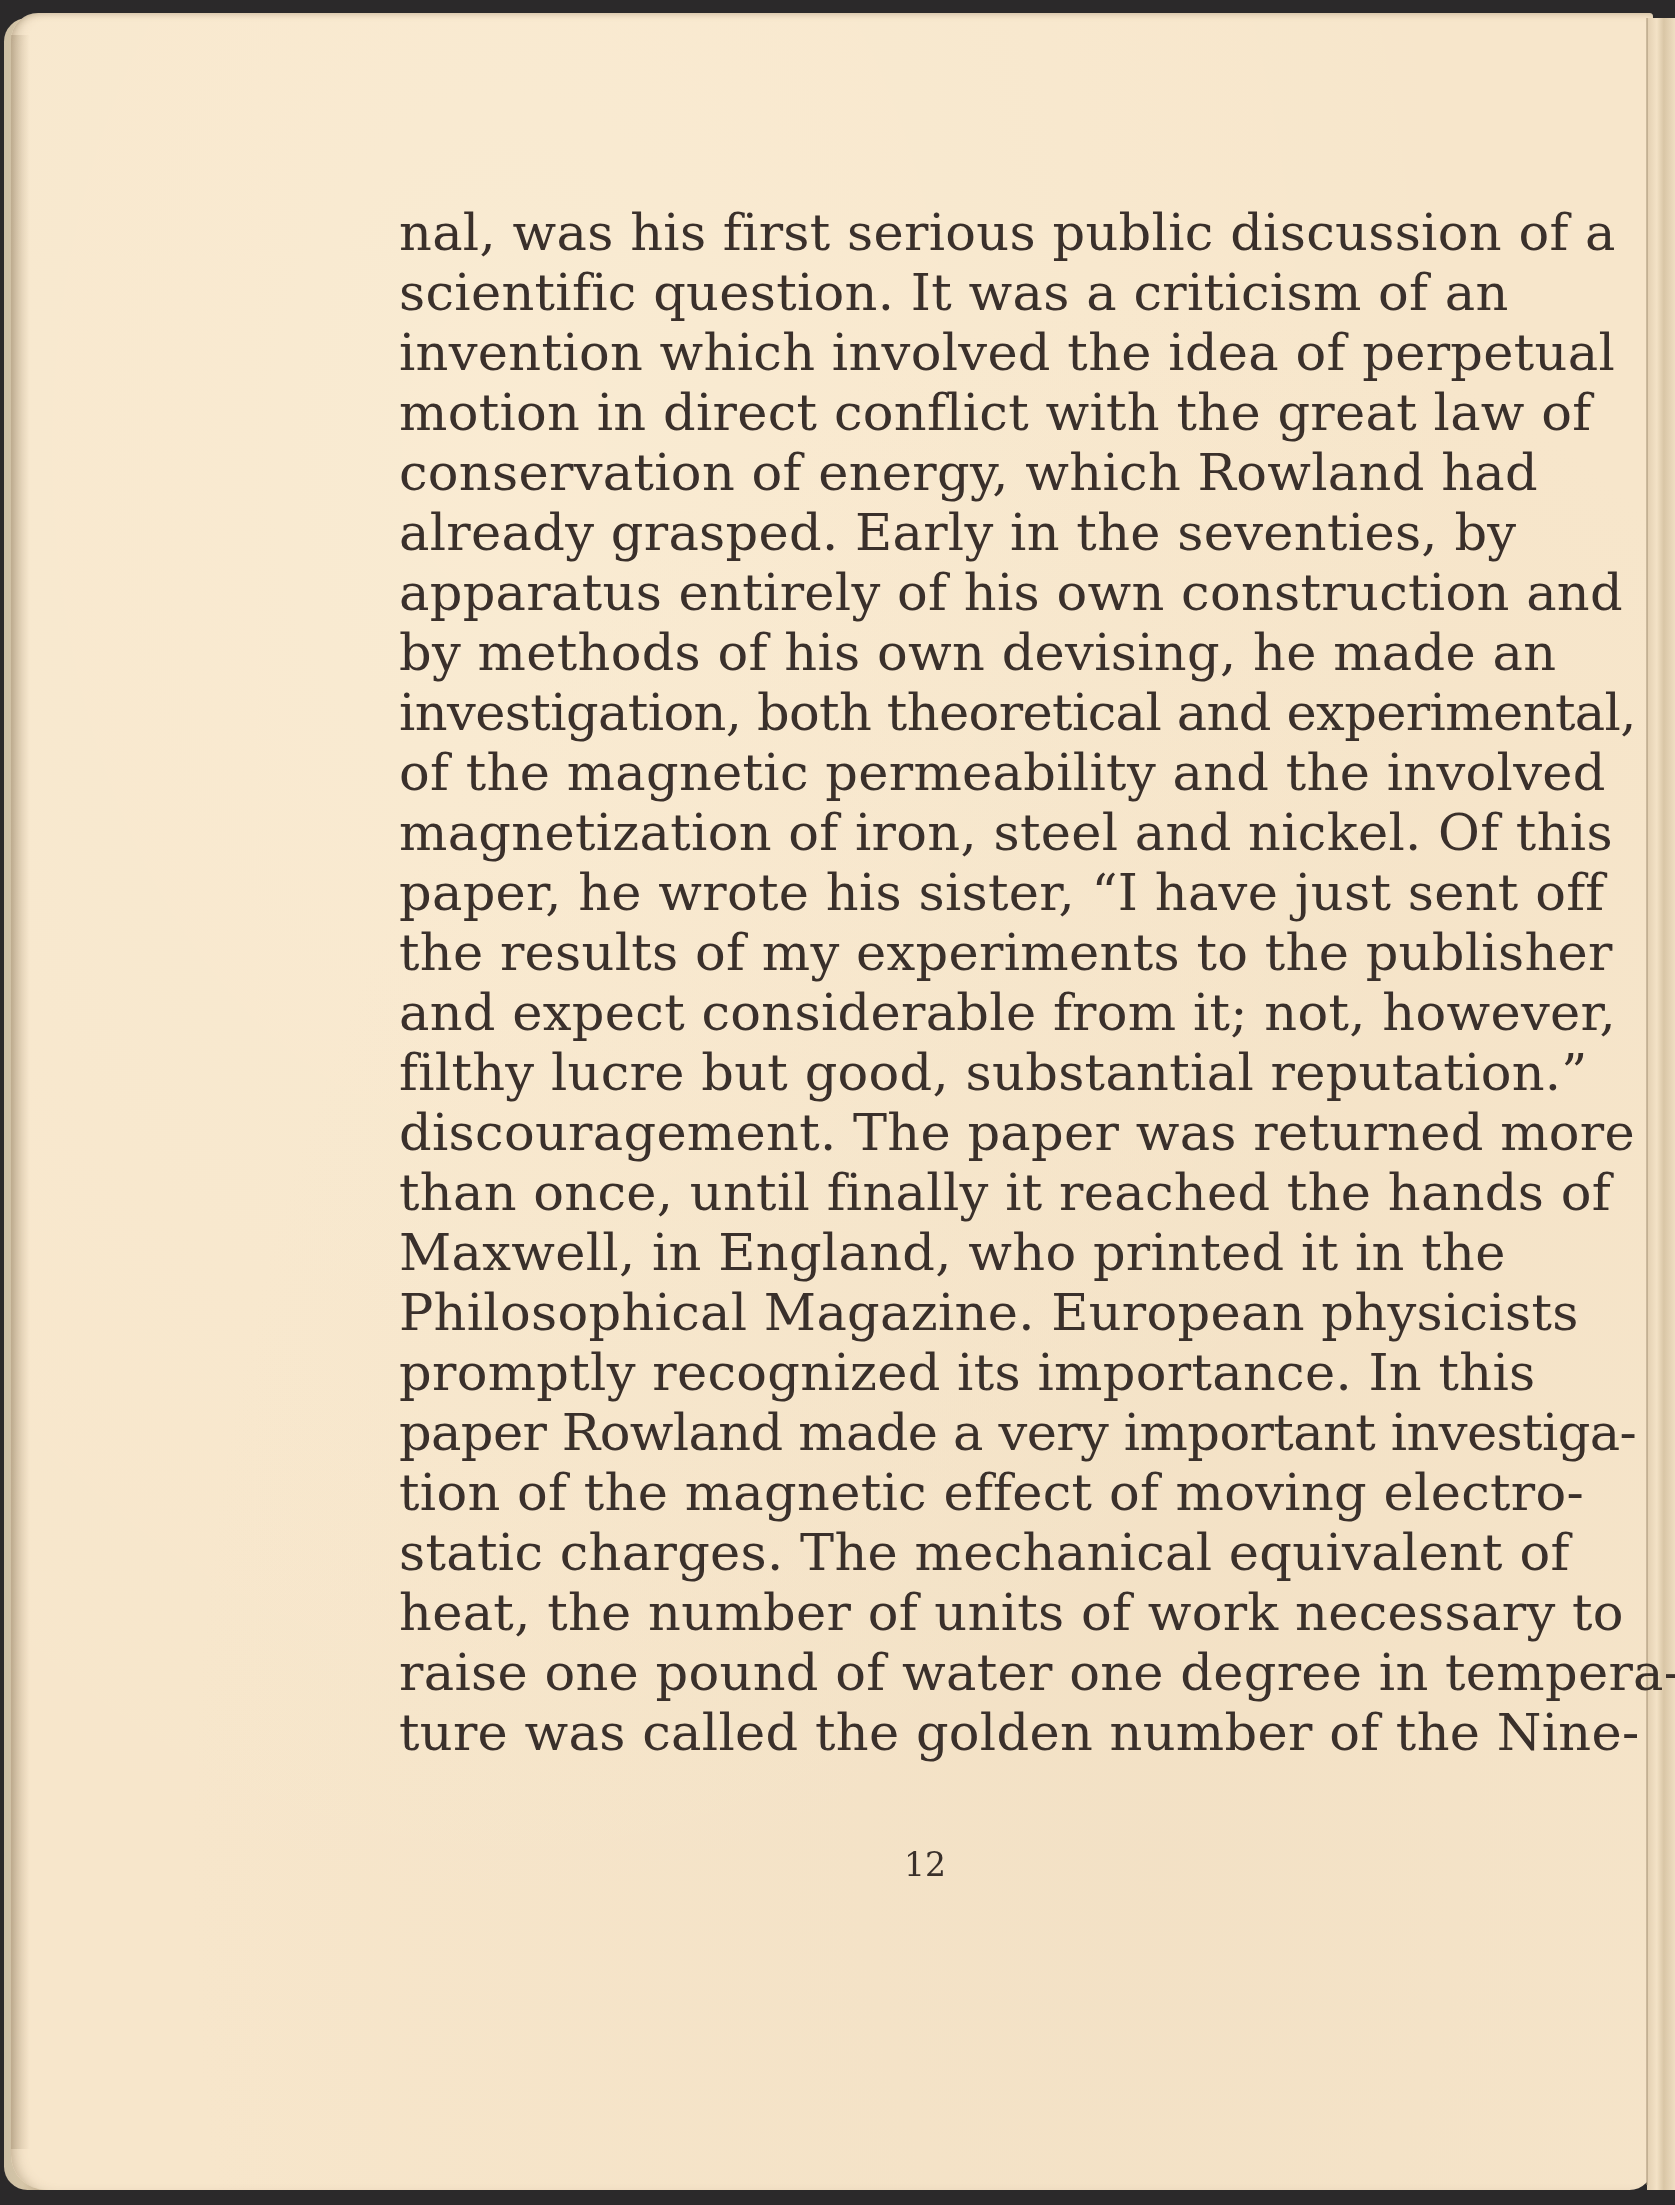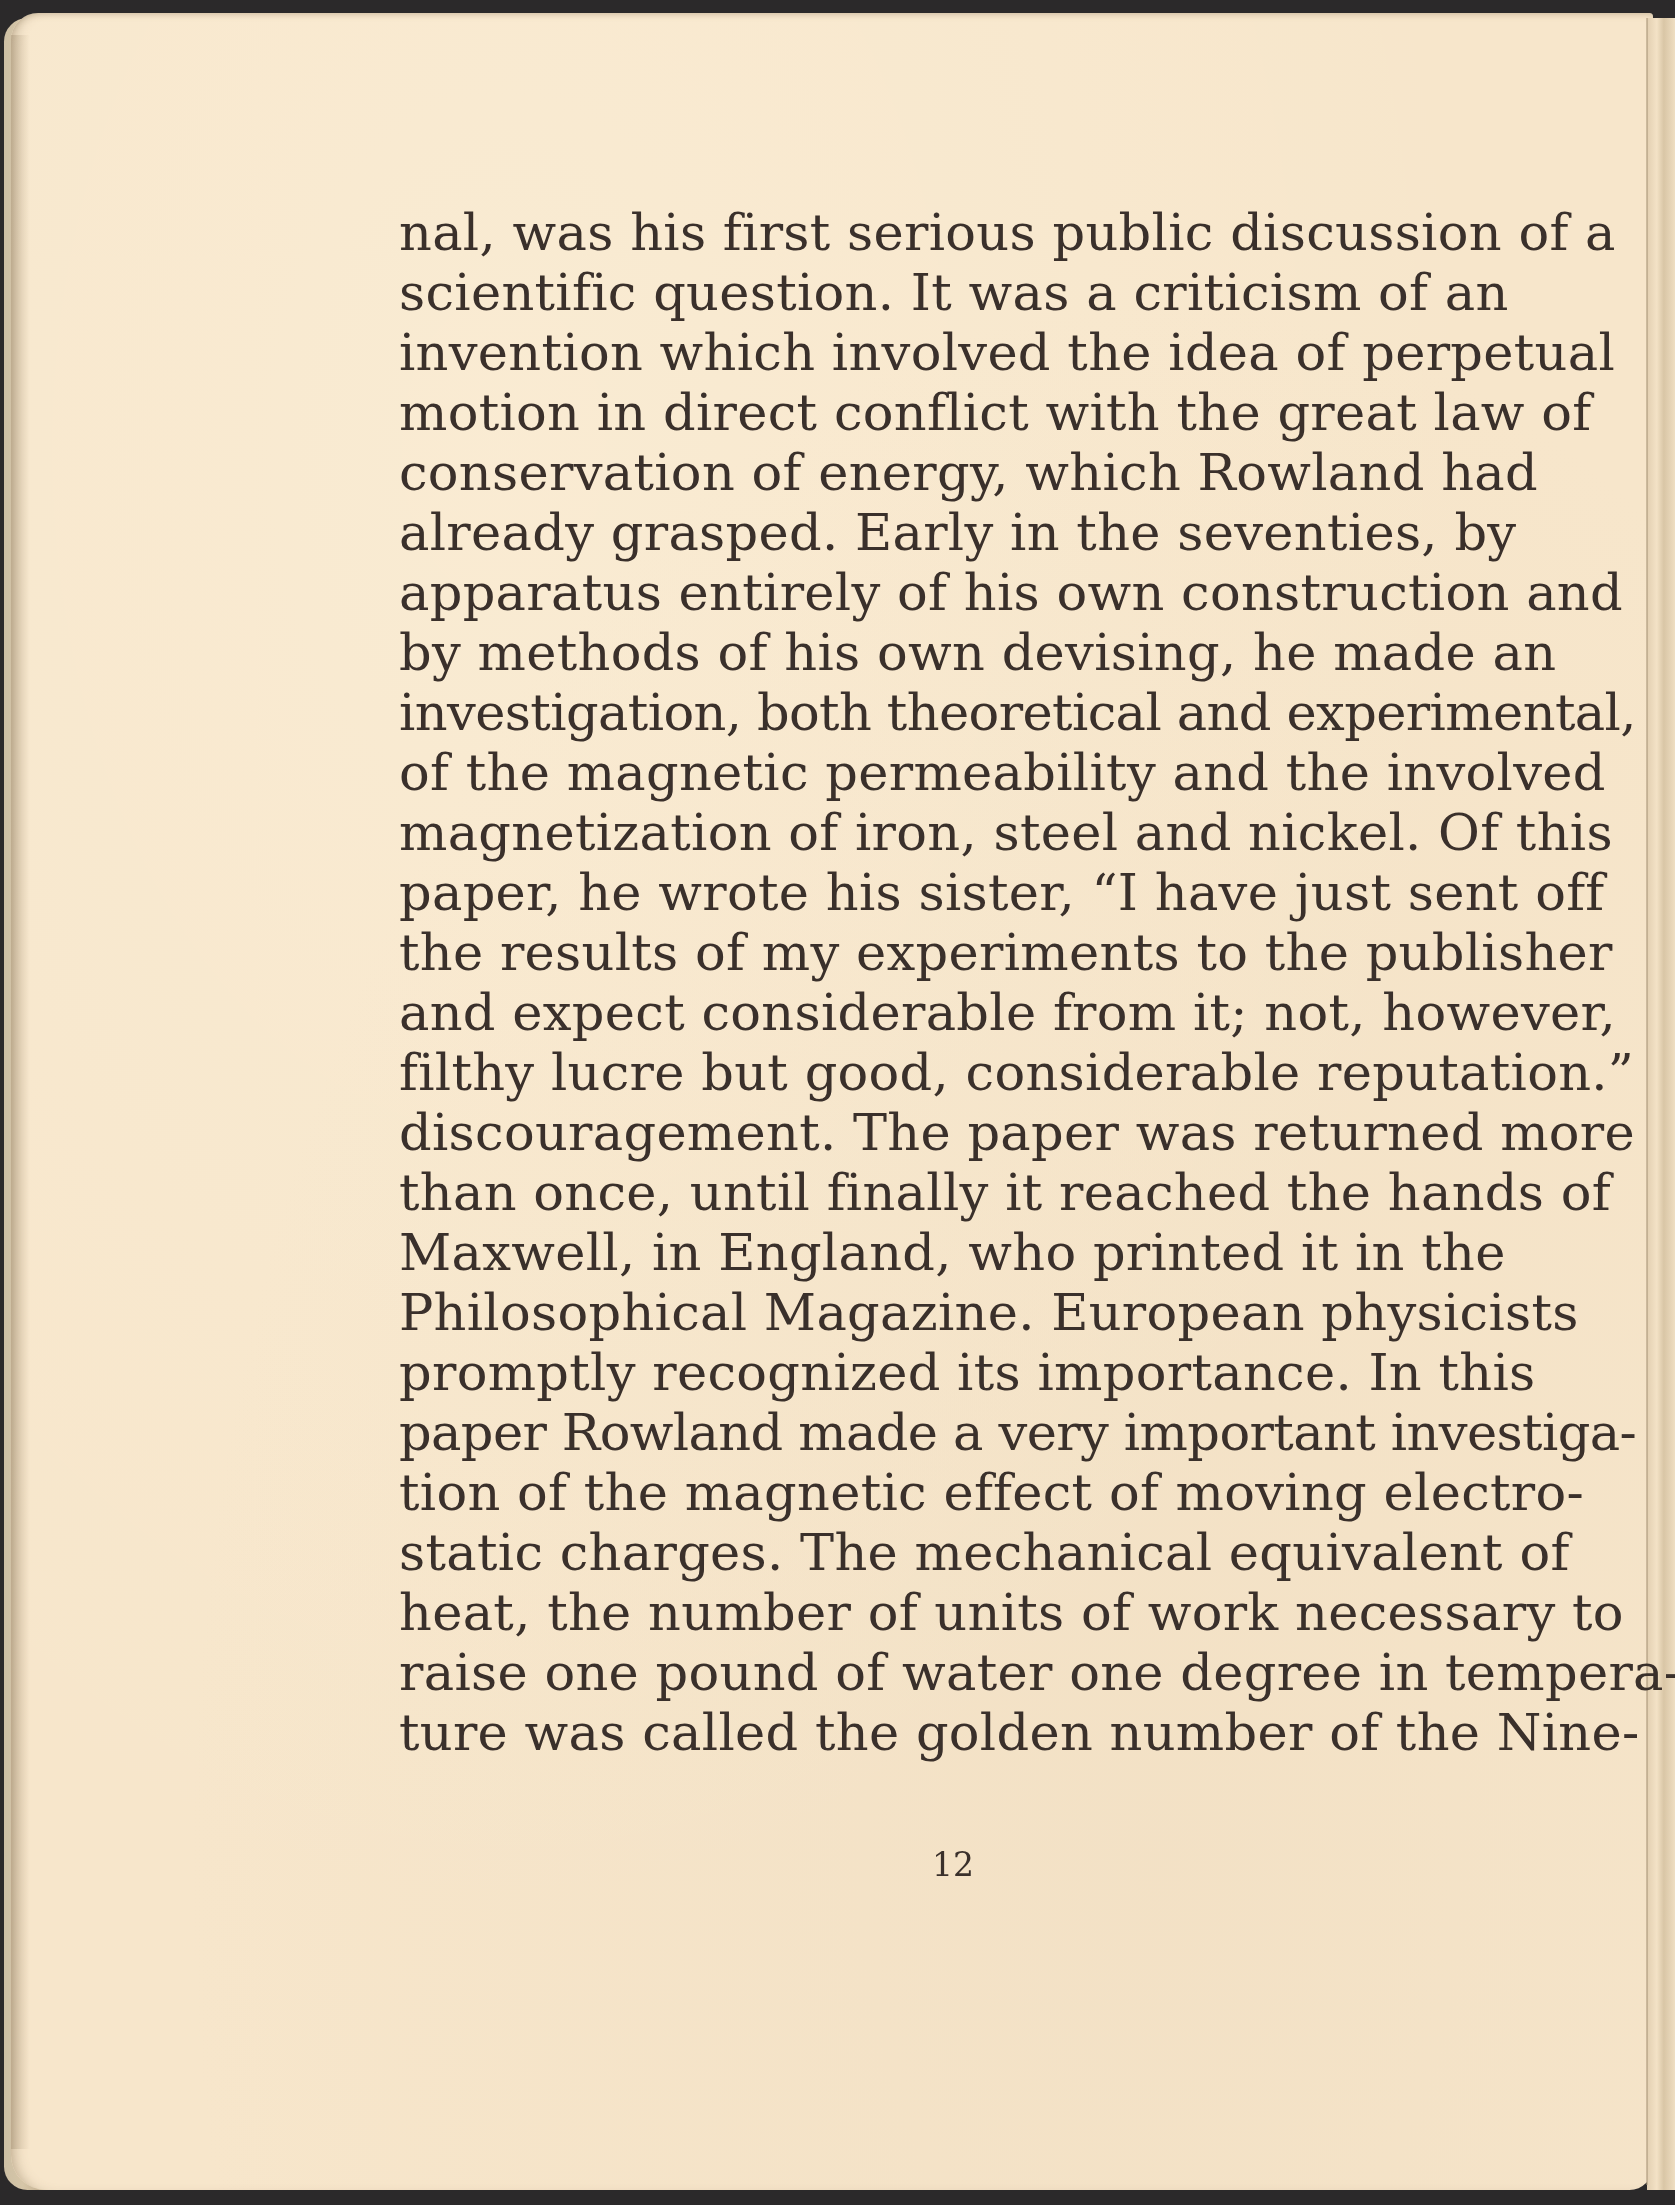--- a/index.html
+++ b/index.html
@@ -92,21 +92,21 @@
     overflow: visible;
   }
   .line.condensed {
     letter-spacing: -0.6px;
   }
   .page-number {
     position: absolute;
     left: 904px;
     top: 1845px;
     width: 70px;
-    text-align: right;
+    text-align: left;
     font-family: "DejaVu Serif", "Liberation Serif", serif;
     font-size: 33px;
     color: #3a302b;
   }
 </style>
 </head>
 <body>
 
 <div class="backdrop"></div>
 <div class="page-stack-left"></div>
@@ -123,21 +123,21 @@
   <span class="line">conservation of energy, which Rowland had</span>
   <span class="line">already grasped.  Early in the seventies, by</span>
   <span class="line">apparatus entirely of his own construction and</span>
   <span class="line">by methods of his own devising, he made an</span>
   <span class="line condensed">investigation, both theoretical and experimental,</span>
   <span class="line">of the magnetic permeability and the involved</span>
   <span class="line">magnetization of iron, steel and nickel.  Of this</span>
   <span class="line">paper, he wrote his sister, “I have just sent off</span>
   <span class="line">the results of my experiments to the publisher</span>
   <span class="line">and expect considerable from it; not, however,</span>
-  <span class="line">filthy lucre but good, considerable reputation.”</span>
+  <span class="line">filthy lucre but good, substantial reputation.”</span>
   <span class="line">discouragement.  The paper was returned more</span>
   <span class="line">than once, until finally it reached the hands of</span>
   <span class="line">Maxwell, in England, who printed it in the</span>
   <span class="line">Philosophical Magazine.  European physicists</span>
   <span class="line">promptly recognized its importance.  In this</span>
   <span class="line condensed">paper Rowland made a very important investiga-</span>
   <span class="line">tion of the magnetic effect of moving electro-</span>
   <span class="line">static charges.  The mechanical equivalent of</span>
   <span class="line">heat, the number of units of work necessary to</span>
   <span class="line">raise one pound of water one degree in tempera-</span>

